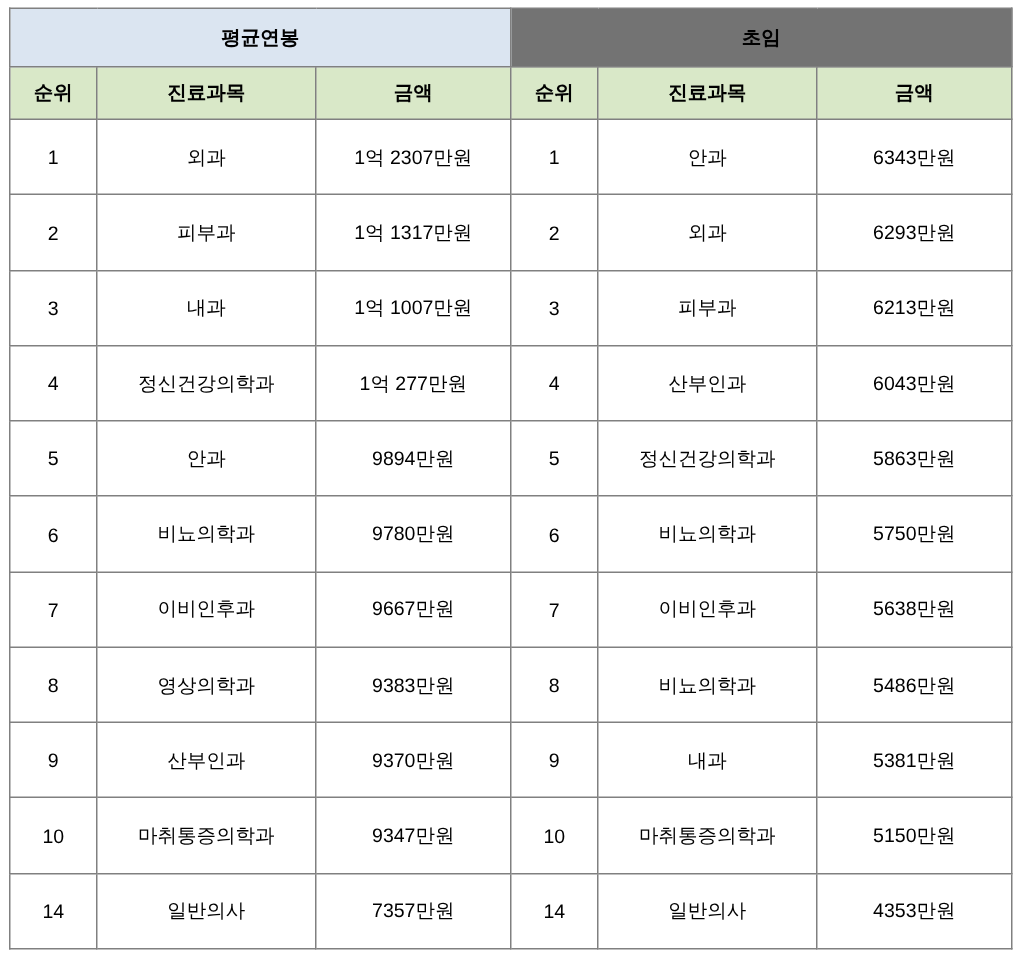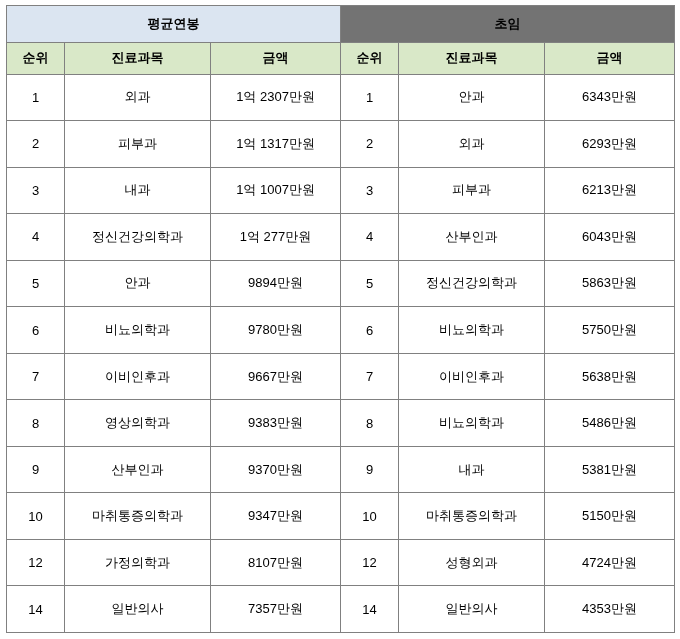--- a/index.html
+++ b/index.html
@@ -164,28 +164,20 @@
       </tr>
       <tr>
         <td class="body-cell num">10</td>
         <td class="body-cell">마취통증의학과</td>
         <td class="body-cell num">9347만원</td>
         <td class="body-cell num">10</td>
         <td class="body-cell">마취통증의학과</td>
         <td class="body-cell num">5150만원</td>
       </tr>
       <tr>
-        <td class="body-cell num">12</td>
-        <td class="body-cell">가정의학과</td>
-        <td class="body-cell num">8107만원</td>
-        <td class="body-cell num">12</td>
-        <td class="body-cell">성형외과</td>
-        <td class="body-cell num">4724만원</td>
-      </tr>
-      <tr>
         <td class="body-cell num">14</td>
         <td class="body-cell">일반의사</td>
         <td class="body-cell num">7357만원</td>
         <td class="body-cell num">14</td>
         <td class="body-cell">일반의사</td>
         <td class="body-cell num">4353만원</td>
       </tr>
     </tbody>
   </table>
 </div>

